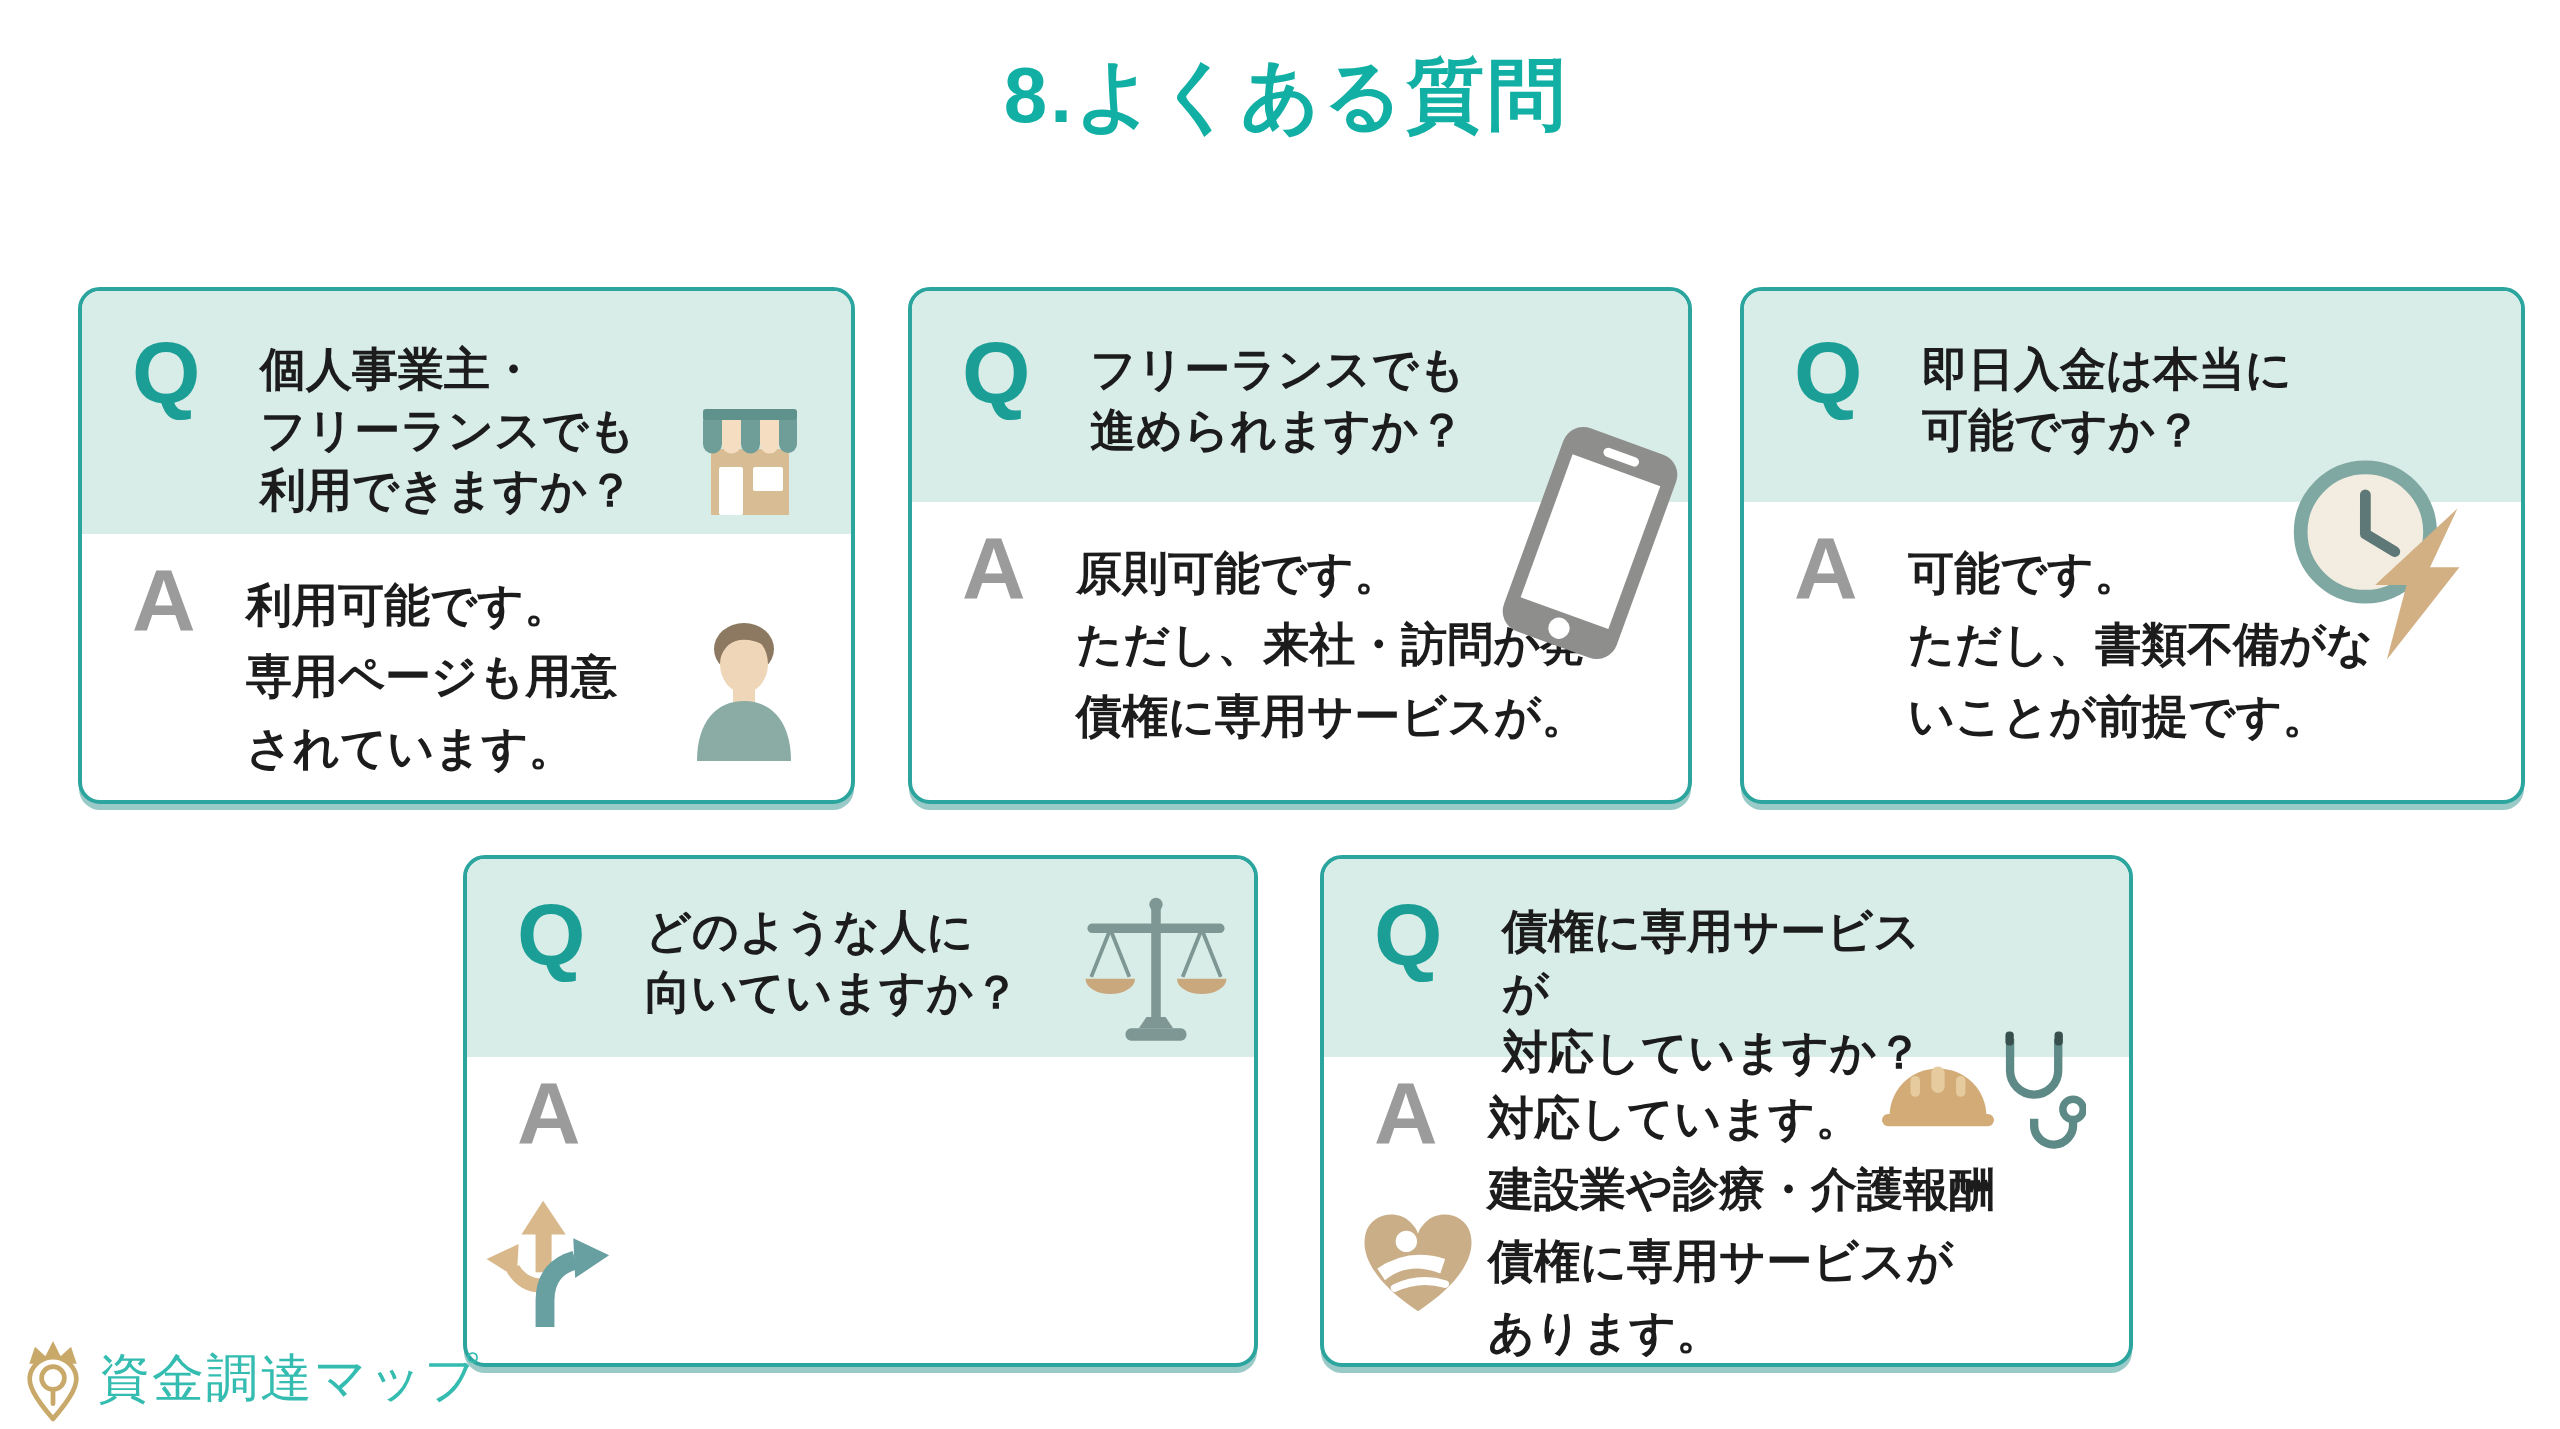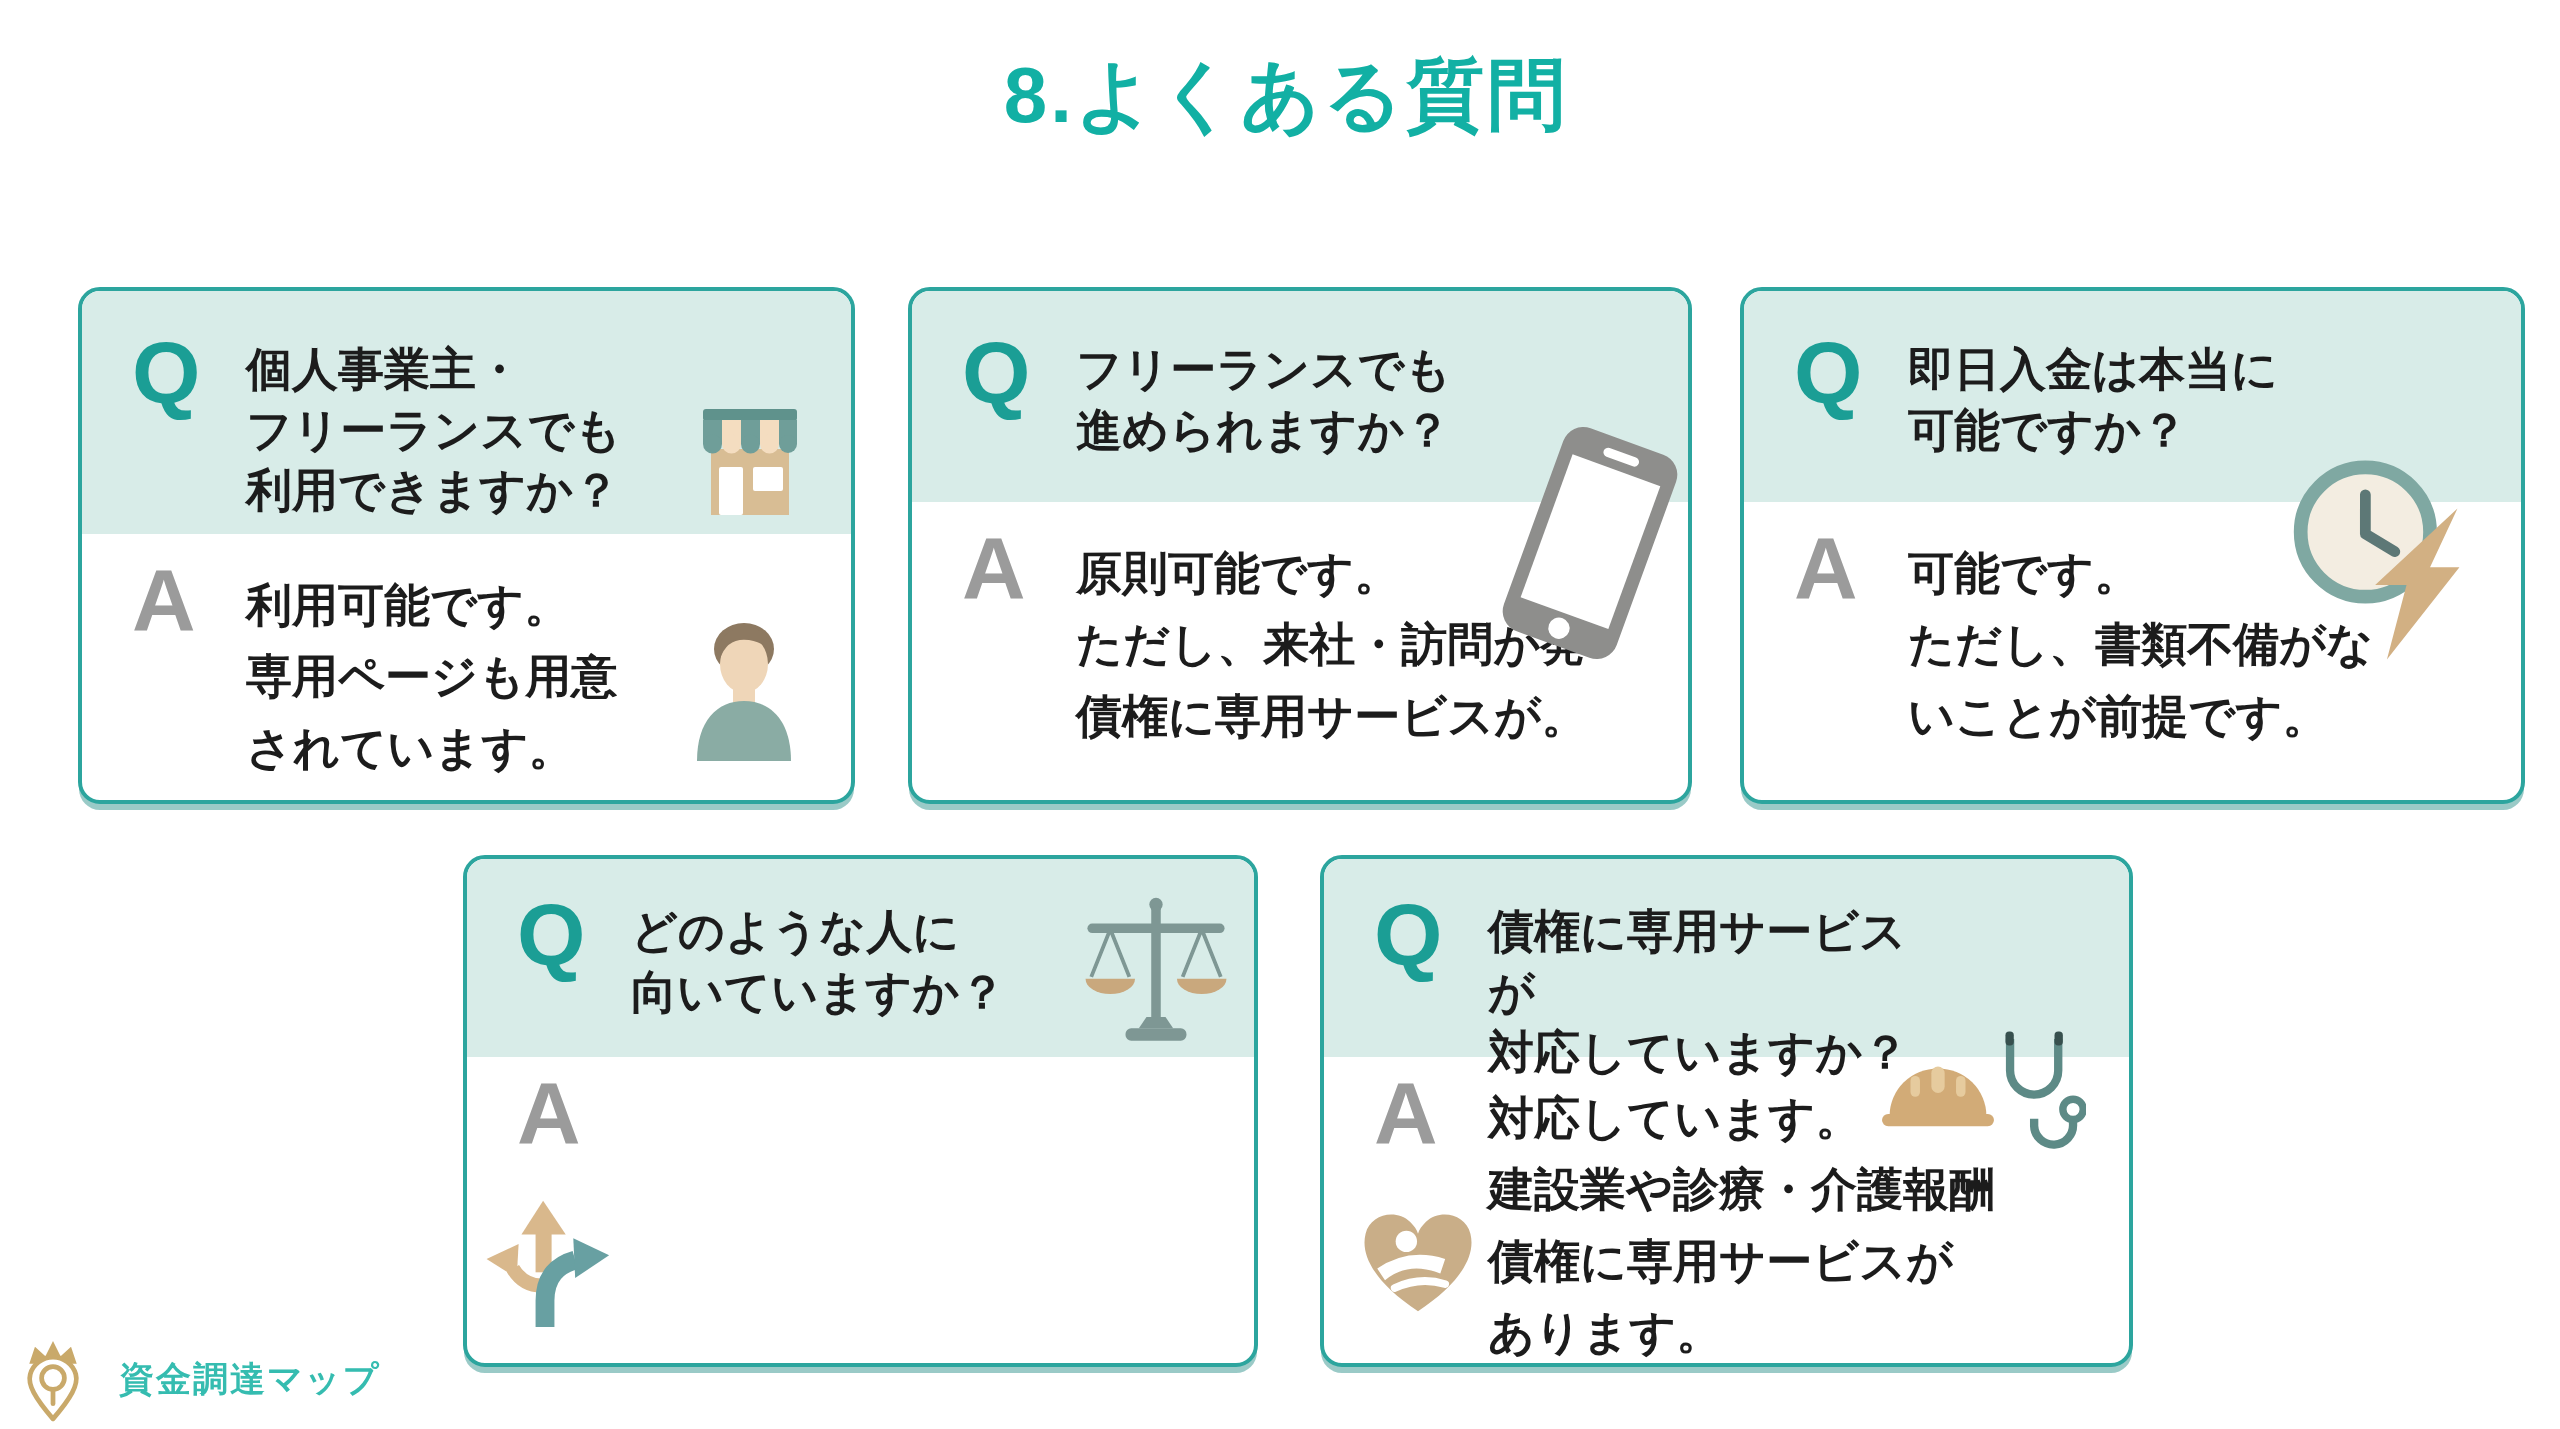--- a/index.html
+++ b/index.html
@@ -35,30 +35,30 @@
   }
   .badge { flex:none; width:100px; font-weight:800; font-size:88px; line-height:.95; }
   .q-badge { color:#1b9e95; }
   .a-badge { color:#9b9b9b; }
   .q-text, .a-text {
     white-space:pre-line;
     font-weight:800;
     color:#1c1c1c;
     font-size:46px;
   }
-  .q-text { line-height:1.32; padding-top:8px; margin-left:14px; }
+  .q-text { line-height:1.32; padding-top:8px; margin-left:28px; }
   .a-text { line-height:1.55; padding-top:12px; margin-left:14px; }
   .icon-abs { position:absolute; z-index:3; }
   .footer-logo {
     position:absolute; left:16px; top:1334px;
     display:flex; align-items:center;
   }
   .logo-text {
-    margin-left:29px;
-    font-size:35px; color:#35bcb0; letter-spacing:2px;font-weight:bold;
+    margin-left:8px;
+    font-size:52px; color:#35bcb0; letter-spacing:2px;
   }
 </style>
 </head>
 <body>
 
 <div class="page-title">8.よくある質問</div>
 
 <div class="card" style="left:78px; top:287px; width:777px; height:517px;">
   <div class="q-section" style="height:243px;">
     <span class="badge q-badge">Q</span>

